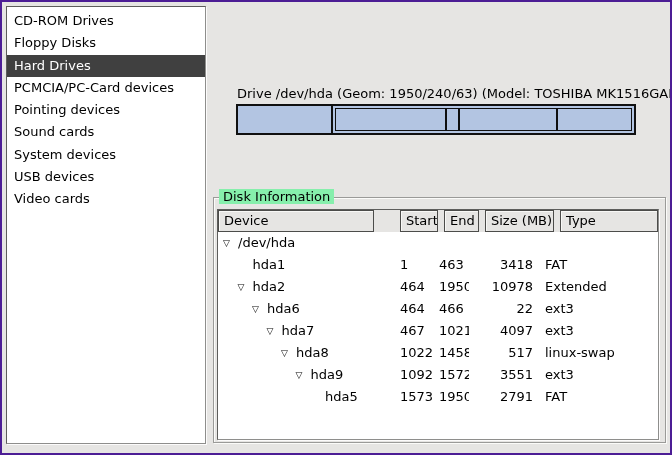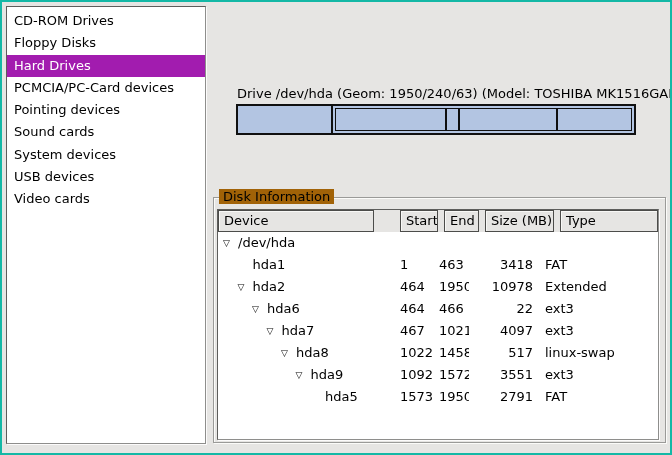--- a/index.html
+++ b/index.html
@@ -3,36 +3,36 @@
 <meta charset="utf-8">
 <style>
   html,body{margin:0;padding:0;}
   body{
     width:672px;height:455px;
     font-family:"DejaVu Sans","Liberation Sans",sans-serif;
     font-size:13px;color:#000;
   }
   .window{
     position:relative;width:672px;height:455px;
-    box-sizing:border-box;border:2px solid #14b8a6;
+    box-sizing:border-box;border:2px solid #4c1d95;
     background:#e6e5e3;overflow:hidden;
   }
   
   .sidebar{
     position:absolute;left:4px;top:4px;width:200px;height:438px;
     background:#fff;box-sizing:border-box;
     border:1px solid;border-color:#5d5d5b #8e8e8c #8e8e8c #5d5d5b;
     box-shadow:1px 1px 0 rgba(255,255,255,.85);
     padding-top:3px;overflow:hidden;
   }
   .sb-item{
     height:22.3px;line-height:22.3px;padding-left:7px;
     white-space:nowrap;cursor:default;
   }
-  .sb-item.selected{background:#a21caf;color:#fff;}
+  .sb-item.selected{background:#404040;color:#fff;}
   
   .drive-title{position:absolute;left:235px;top:84px;white-space:nowrap;}
   .part-bar{
     position:absolute;left:234px;top:102px;width:400px;height:31px;
     box-sizing:border-box;border:2px solid #101010;background:#b3c5e2;
   }
   .seg-primary{
     position:absolute;left:0;top:0;height:100%;width:24%;
     box-sizing:border-box;border-right:2px solid #101010;
   }
@@ -44,21 +44,21 @@
   .seg-logical{
     box-sizing:border-box;border:1px solid #101010;background:#b3c5e2;height:100%;
   }
   
   .groupframe{
     position:absolute;left:211px;top:195px;width:453px;height:246px;
     box-sizing:border-box;border:1px solid #9a9a98;
     box-shadow:1px 1px 0 #fbfbf9, inset 1px 1px 0 #fbfbf9;
   }
   .grouplabel{
-    position:absolute;left:217px;top:187px;background:#a16207;
+    position:absolute;left:217px;top:187px;background:#86efac;
     padding:0 4px;line-height:15px;
   }
   
   .disk-table{
     position:absolute;left:215px;top:207px;width:442px;height:231px;
     background:#fff;box-sizing:border-box;
     border:1px solid;border-color:#5d5d5b #8e8e8c #8e8e8c #5d5d5b;
     box-shadow:1px 1px 0 rgba(255,255,255,.85);
     overflow:hidden;
   }

